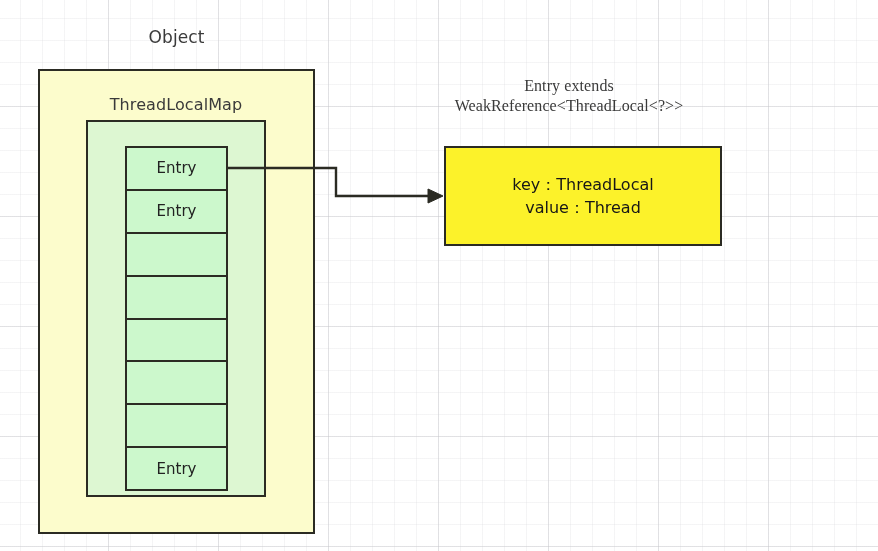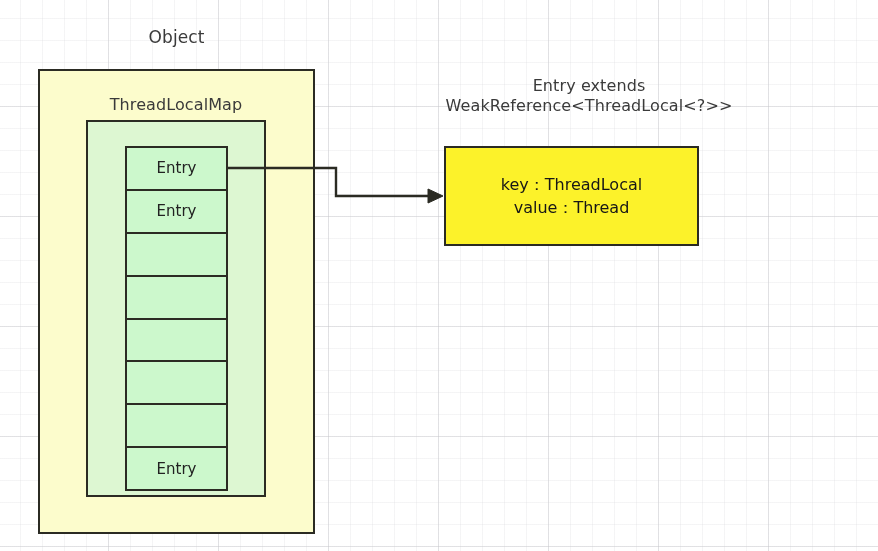--- a/index.html
+++ b/index.html
@@ -92,30 +92,31 @@
     background: #ccf8cc;
     display: flex;
     align-items: center;
     justify-content: center;
     font-size: 15px;
     color: #222;
   }
   .entry-cell:first-child { margin-top: 0; }
 
   #entry-caption {
-    left: 424px;
+    left: 404px;
     top: 76px;
     width: 330px;
     font-size: 16px;
+    font-family: Liberation Serif, serif;
   }
 
   #entry-detail-box {
     left: 444px;
     top: 146px;
-    width: 255px;
+    width: 278px;
     height: 100px;
     background: #fcf22a;
     display: flex;
     flex-direction: column;
     align-items: center;
     justify-content: center;
   }
   #entry-detail-box .line {
     font-size: 16px;
     color: #171717;

